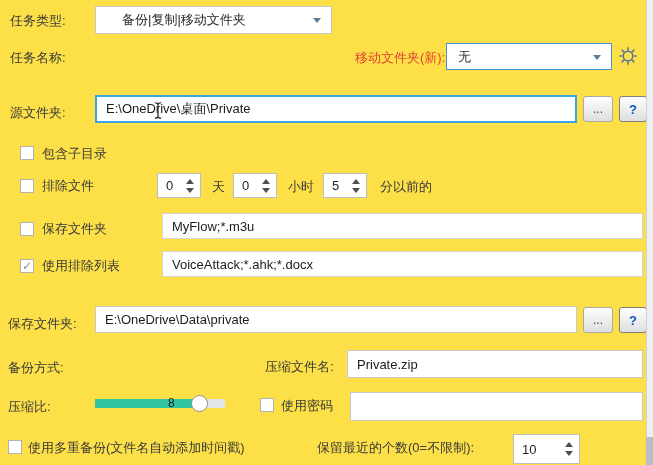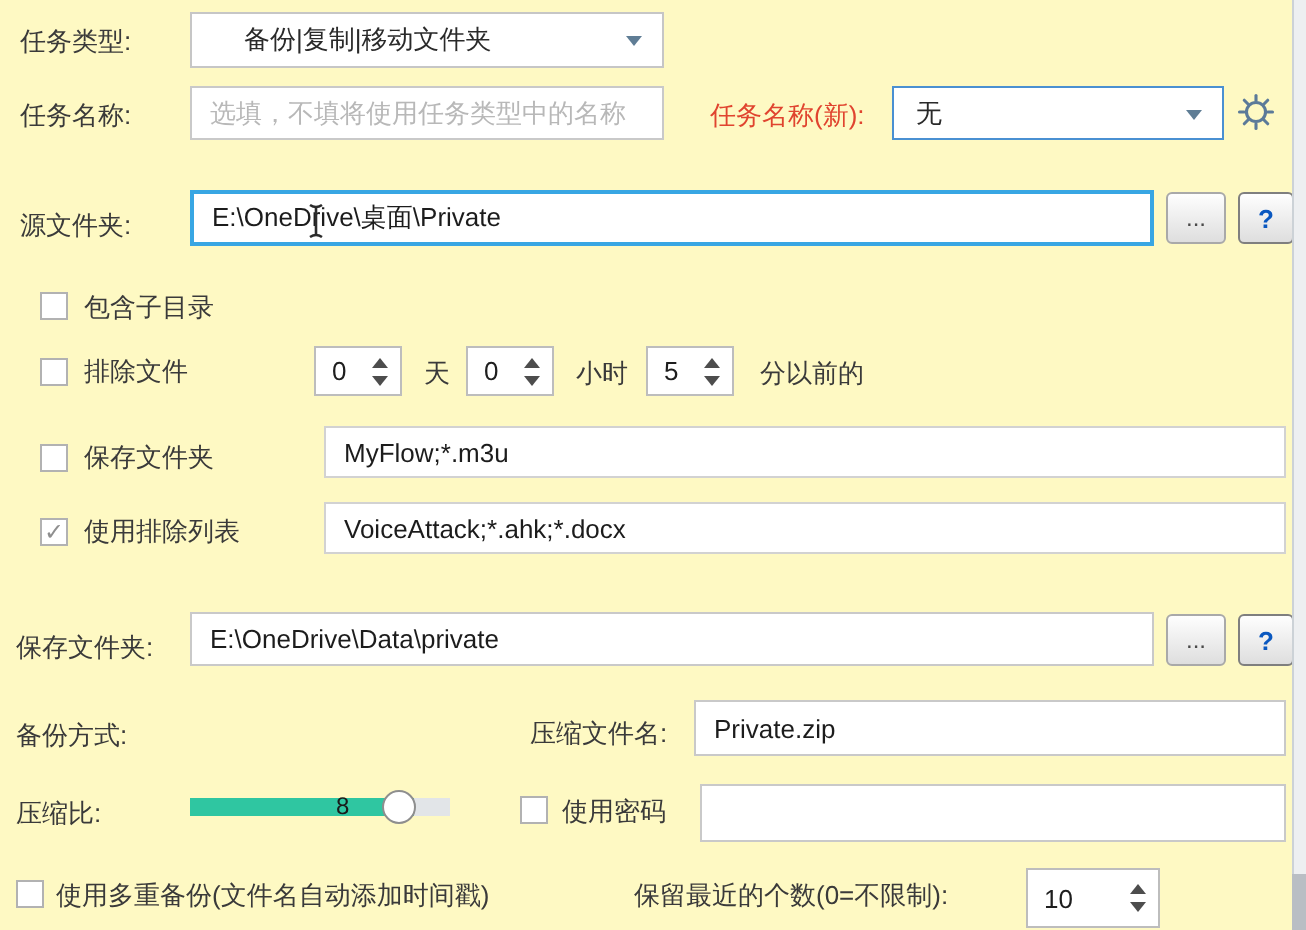--- a/index.html
+++ b/index.html
@@ -1,17 +1,17 @@
 <!DOCTYPE html>
 <html><head>
 <meta charset="utf-8">
 <style>
   * { margin:0; padding:0; box-sizing:border-box; }
   body { font-family:"Liberation Sans","DejaVu Sans",sans-serif; background:#fff; }
-  .stage { position:relative; width:653px; height:465px; background:#fef9c3; overflow:hidden; }
+  .stage { position:relative; width:653px; height:465px; background:#fde047; overflow:hidden; }
 
   .lbl { position:absolute; font-size:13px; color:#3a3a3a; white-space:nowrap; line-height:15px; }
   .lbl.red { color:#e0442f; }
 
   .tinput { position:absolute; border:1px solid #c9c9c9; background:#fff; font-family:inherit;
             font-size:13px; color:#1c1c1c; padding:0 9px; outline:none; }
   .tinput::placeholder { color:#b8b8b8; }
   .tinput.focused { border:2px solid #38a6e3; }
 
   .combo { position:absolute; border:1px solid #c6c6c6; background:#fff; display:flex; align-items:center;
@@ -55,22 +55,21 @@
 
 <div class="stage">
 
   <div class="lbl" style="left:10px; top:13px;">任务类型:</div>
   <div class="combo" style="left:95px; top:6px; width:237px; height:28px;padding-left:26px;">
     <span>备份|复制|移动文件夹</span>
     <span class="arrow"></span>
   </div>
 
   <div class="lbl" style="left:10px; top:50px;">任务名称:</div>
-  <input class="tinput" style="left: 95px; top: 43px; width: 237px; height: 27px;" placeholder="选填，不填将使用任务类型中的名称">
-  <div class="lbl red" style="left:355px; top:50px;">任务名称(新):</div>
+  <div class="lbl red" style="left:355px; top:50px;">移动文件夹(新):</div>
   <div class="combo blue" style="left:446px; top:43px; width:166px; height:27px;">
     <span>无</span>
     <span class="arrow"></span>
   </div>
   <svg class="gear" viewBox="0 0 24 24">
     <g stroke="#5b7a99" stroke-width="1.7" fill="none">
       <circle cx="12" cy="12" r="5.2"></circle>
       <g stroke-linecap="round">
         <line x1="12" y1="3" x2="12" y2="5.6"></line>
           <line x1="12" y1="18.4" x2="12" y2="21"></line>

